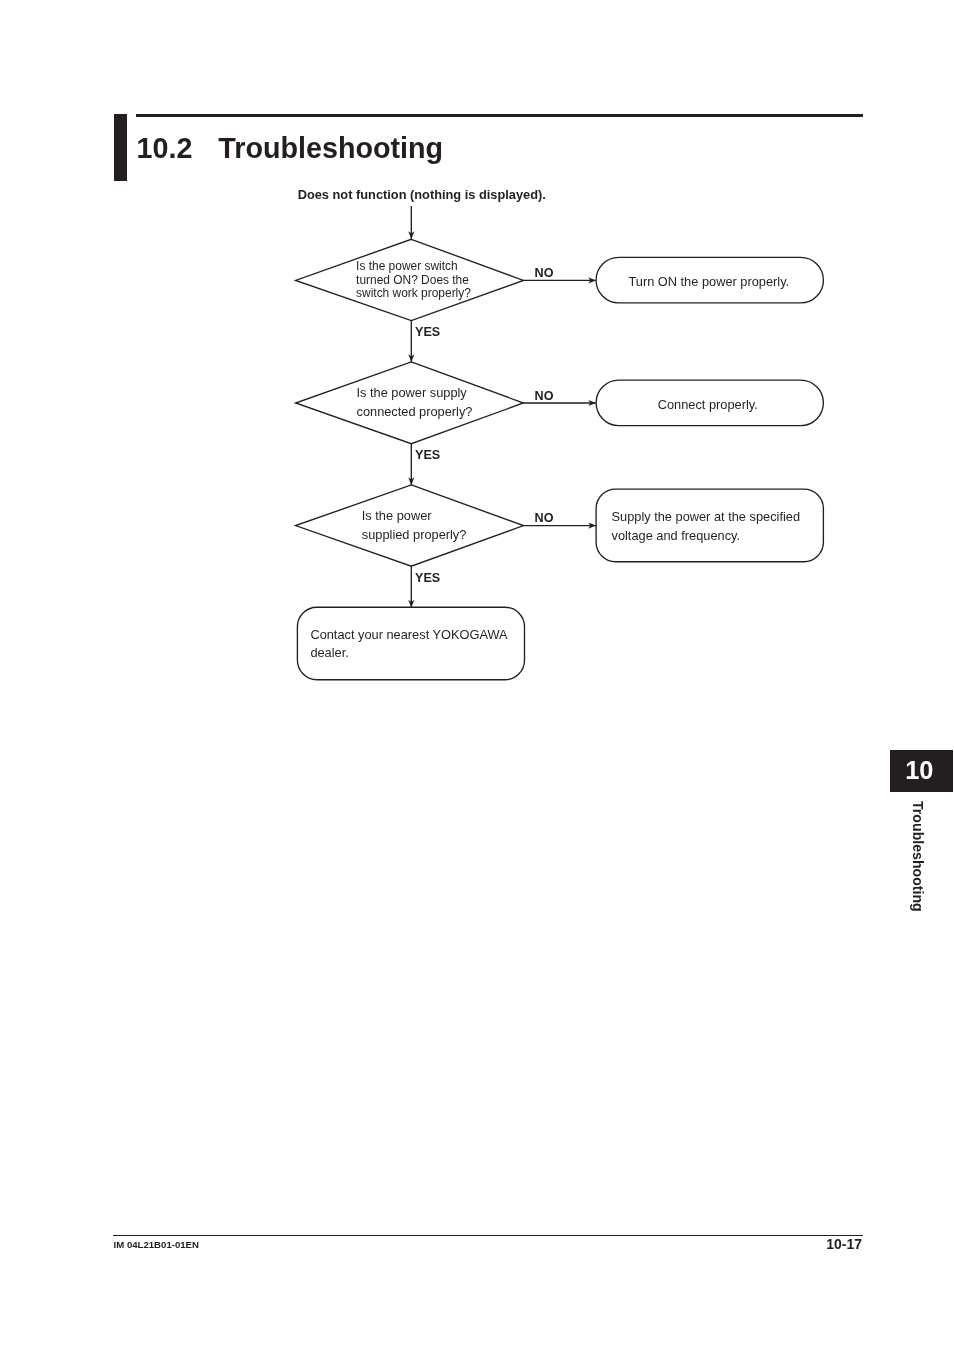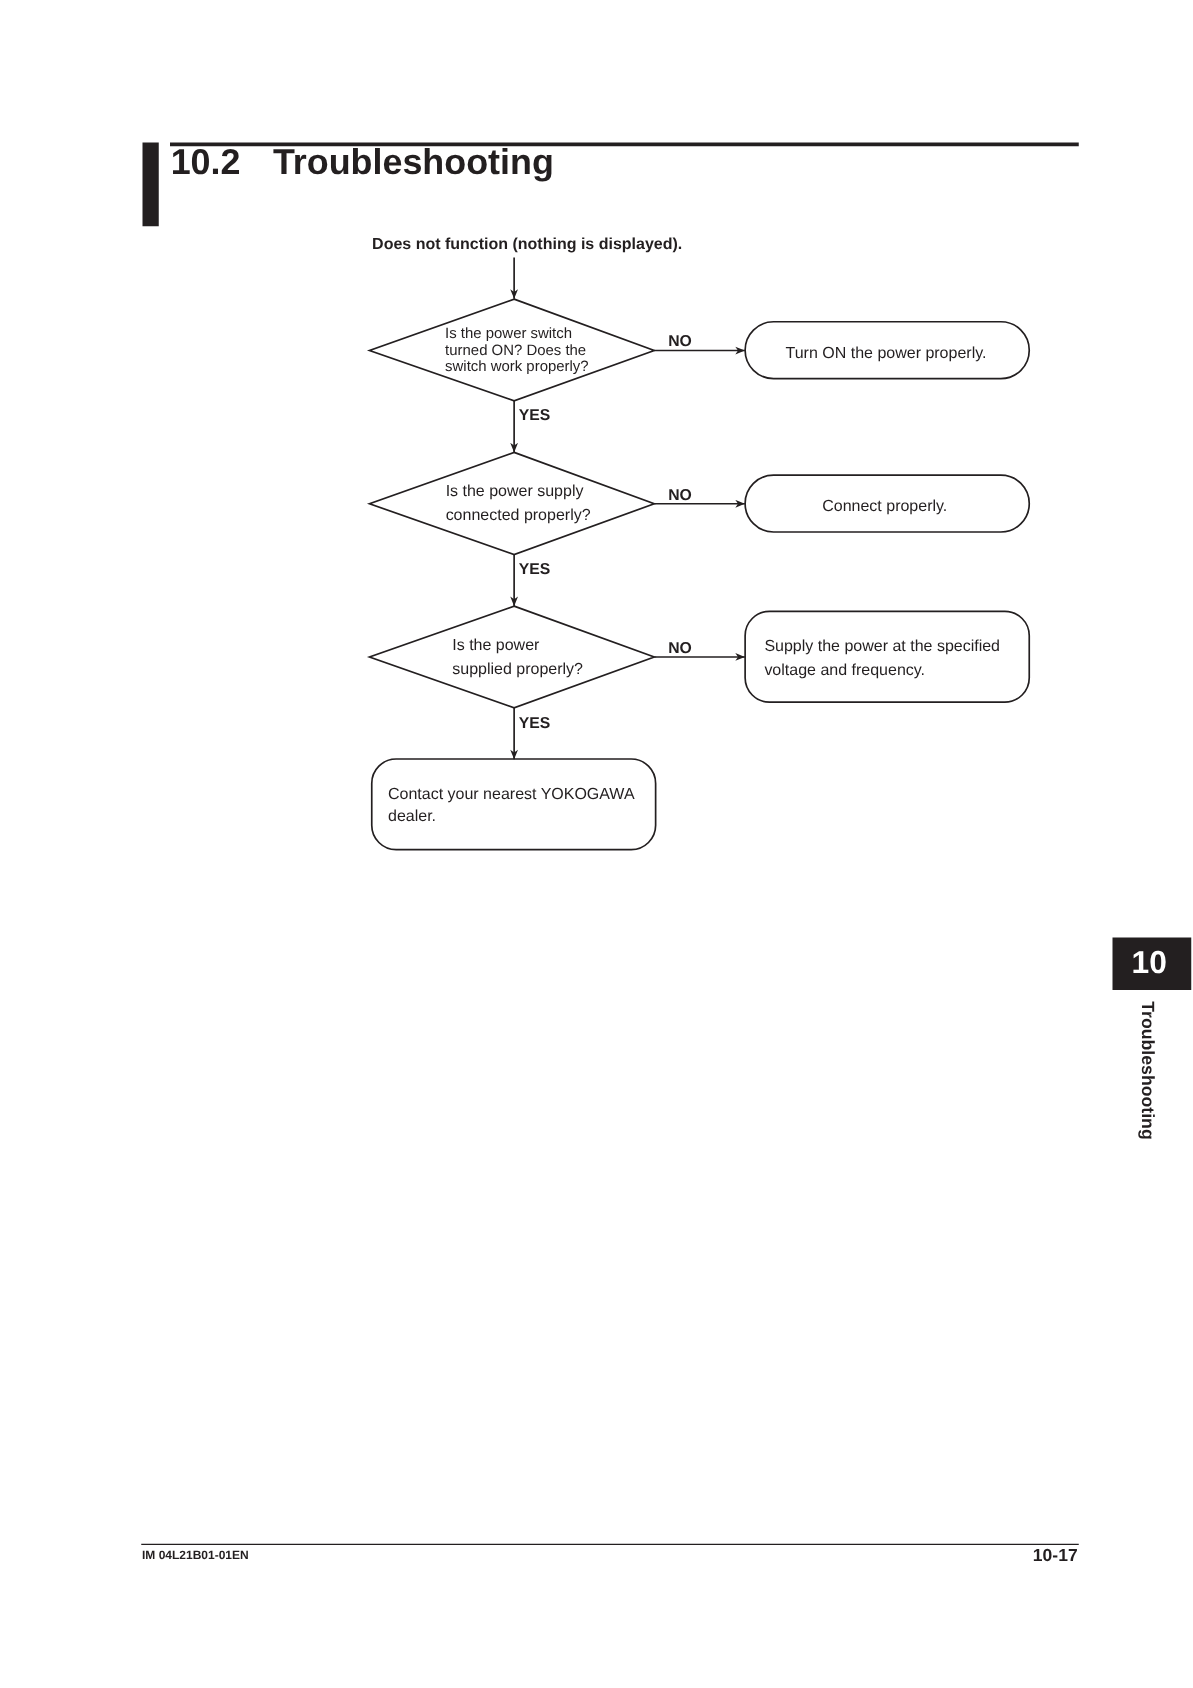--- a/index.html
+++ b/index.html
@@ -12,21 +12,21 @@
     position:relative;
     overflow:hidden;
     -webkit-font-smoothing:antialiased;
     transform:translateZ(0);
   }
   .page { position:absolute; inset:0; }
 
   
   .head-rule { position:absolute; left:136.2px; top:113.8px; width:727.3px; height:3.2px; background:#231f20; }
   .head-bar  { position:absolute; left:114.1px; top:113.8px; width:12.7px; height:67.6px; background:#231f20; }
-  .head-title{ position:absolute; left:136.5px; top:120px; font-size:28.7px; line-height:20px; font-weight:bold; white-space:nowrap; }
+  .head-title{ position:absolute; left:136.5px; top:138px; font-size:28.7px; line-height:20px; font-weight:bold; white-space:nowrap; }
   .head-title .num { display:inline-block; }
   .head-title .txt { display:inline-block; margin-left:26px; }
 
   
   .flow { position:absolute; left:0; top:0; width:954px; height:1350px; }
   .caption { position:absolute; left:297.7px; top:195.2px; font-size:12.8px; line-height:0; font-weight:bold; white-space:nowrap; }
 
   .lbl { position:absolute; font-size:12.6px; line-height:0; font-weight:bold; white-space:nowrap; }
 
   .nodetext { position:absolute; font-size:12.8px; top:0; }

